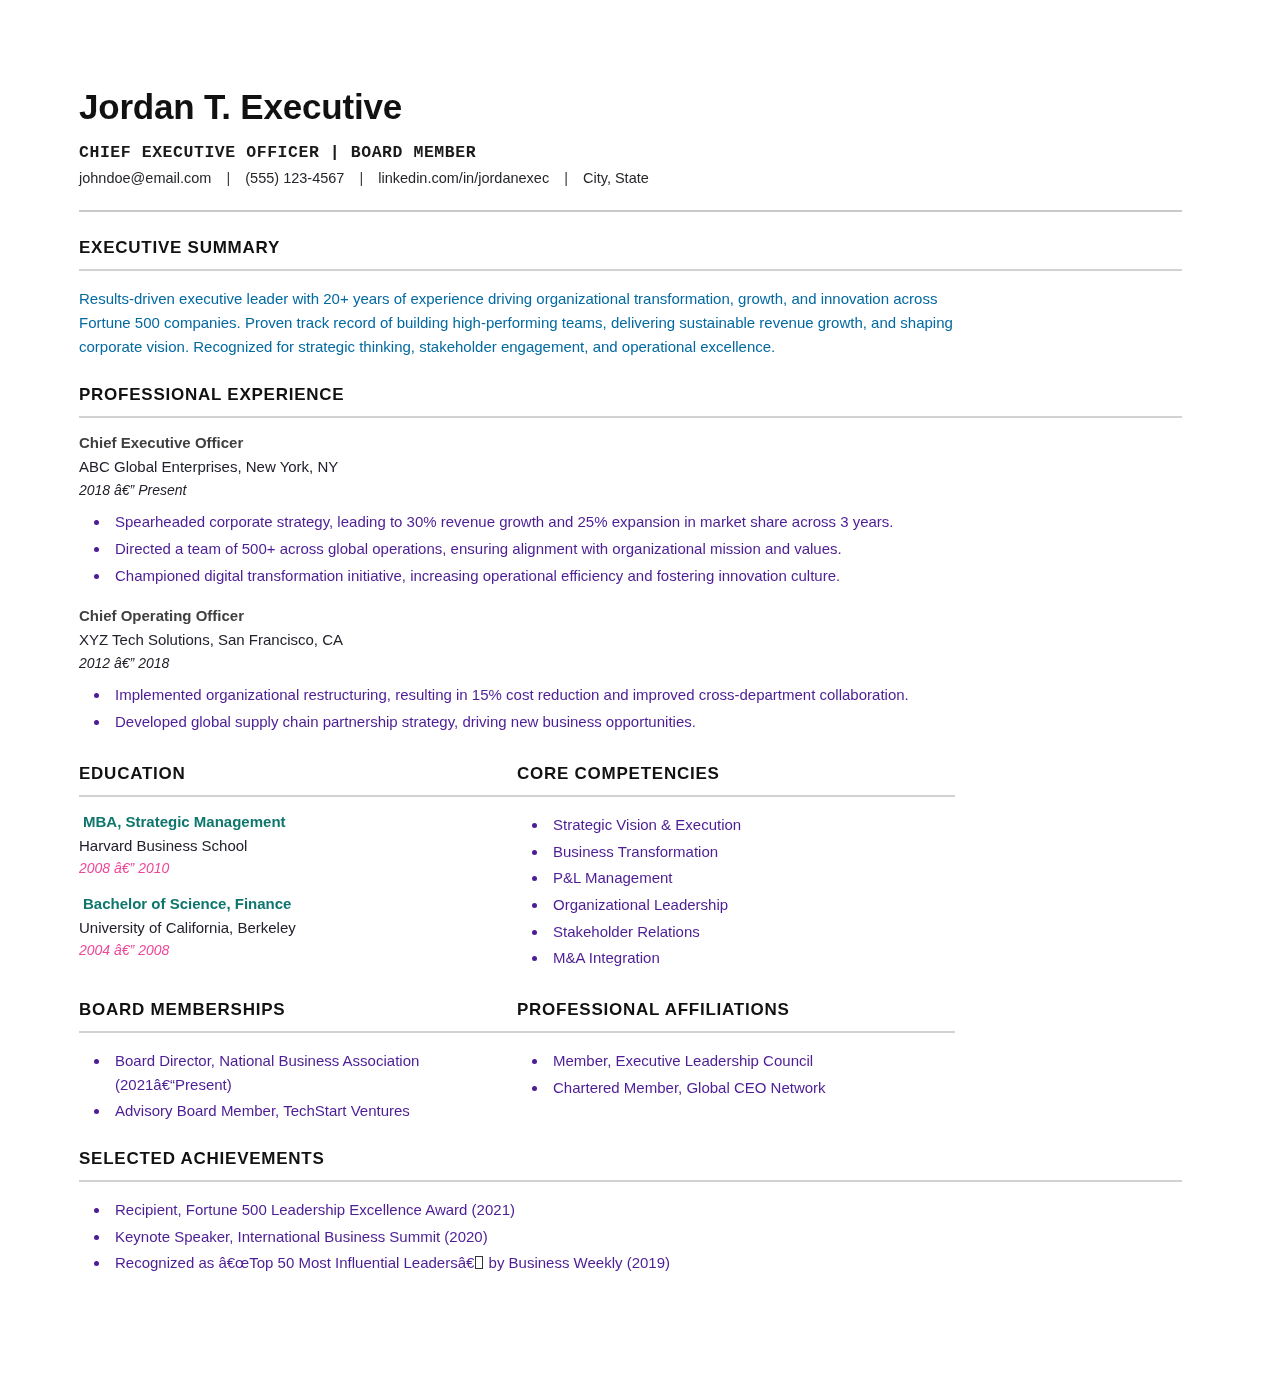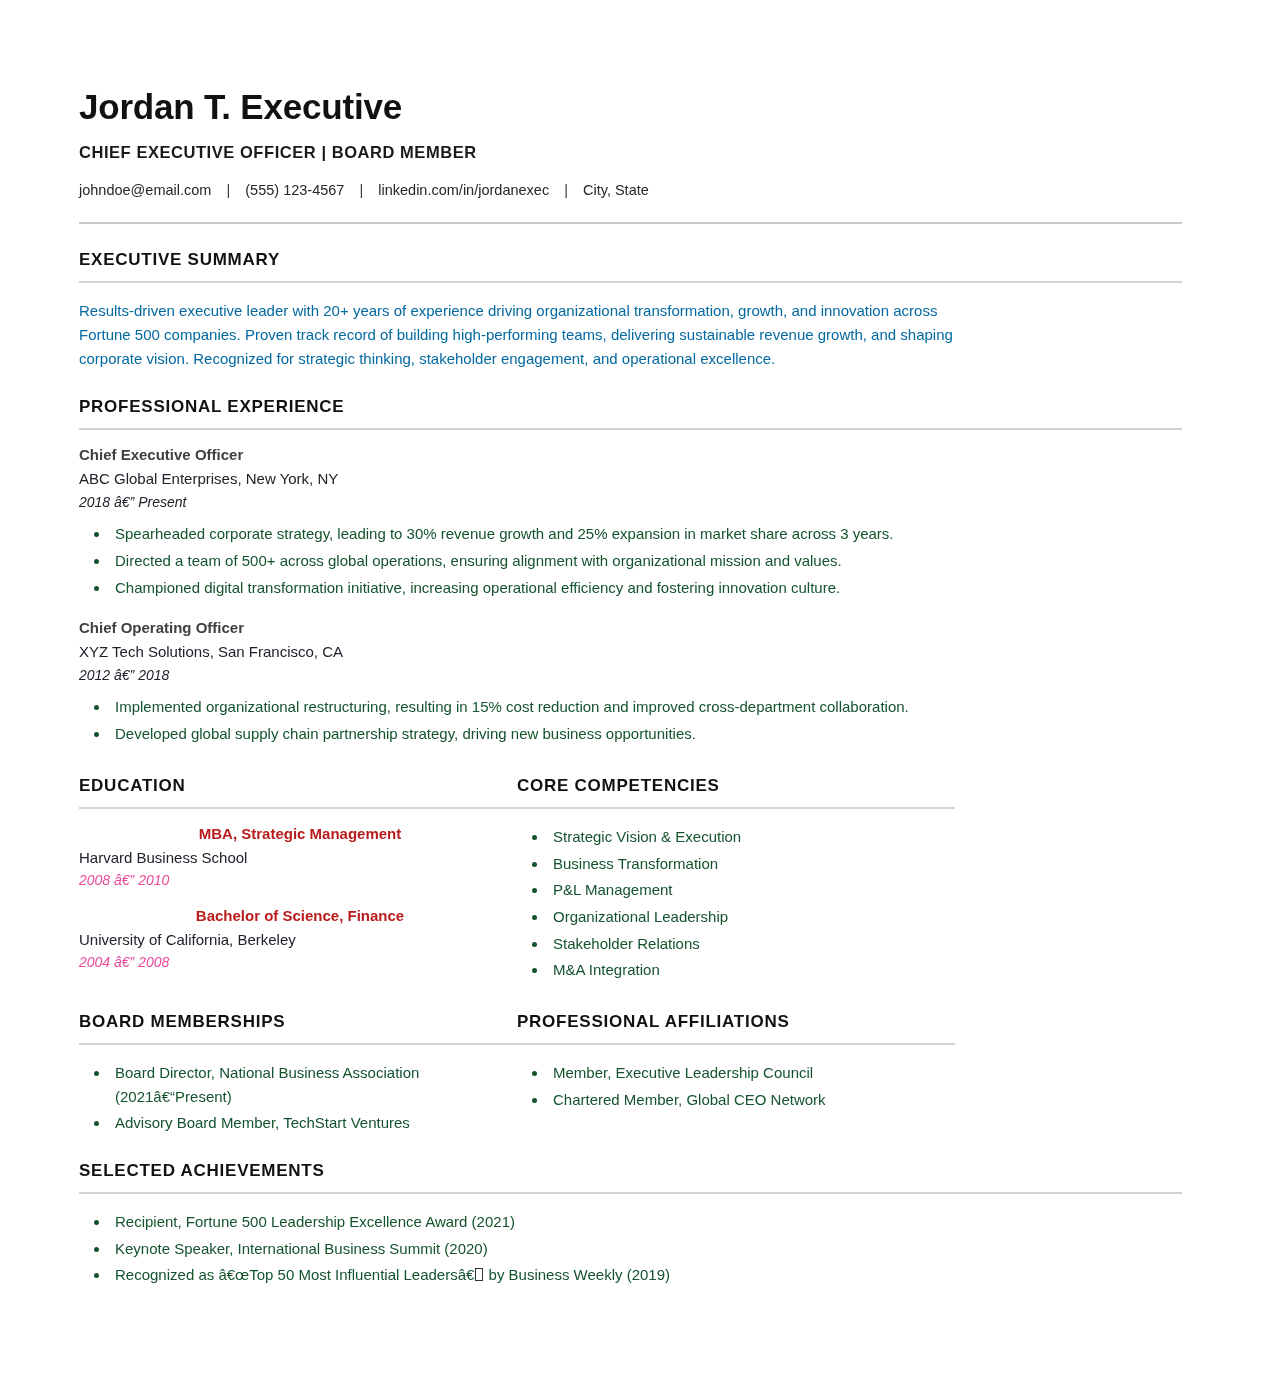--- a/index.html
+++ b/index.html
@@ -30,21 +30,22 @@
     letter-spacing: -0.2px;
     line-height: 1.1;
     margin: 0 0 16px 0;
     color: #111111;
   }
   .title-line {
     font-size: 16.5px;
     font-weight: bold;
     letter-spacing: 0.55px;
     color: #1a1a1a;
-    margin: 0 0 20px 0;
+    margin: 0 0 8px 0;
+    font-family: Liberation Mono, monospace;
   }
   .contact {
     font-size: 14.5px;
     color: #25262a;
     margin: 0 0 24px 0;
     white-space: nowrap;
   }
   .contact .sep {
     display: inline-block;
     padding: 0 11px;
@@ -106,21 +107,21 @@
   }
 
   ul.bullets {
     list-style: disc;
     margin: 0;
     padding: 0 0 0 31px;
   }
   ul.bullets li {
     font-size: 15px;
     line-height: 1.58;
-    color: #14532d;
+    color: #4c1d95;
     margin-bottom: 3px;
     padding-left: 5px;
   }
   ul.bullets li:last-child { margin-bottom: 0; }
 
   
   .cols {
     display: flex;
     margin-top: 30px;
   }
@@ -129,23 +130,22 @@
     min-width: 0;
   }
   .col .section-rule,
   .col .rule { width: 100%; }
 
   .edu-item { margin-bottom: 19px; }
   .edu-item:last-child { margin-bottom: 0; }
   .edu-degree {
     font-size: 15px;
     font-weight: bold;
-    color: #b91c1c;
+    color: #0f766e;
     margin: 0 0 7px 4px;
-    text-align: center;
   }
   .edu-school {
     font-size: 15px;
     color: #20212a;
     margin: 0 0 6px 0;
   }
   .edu-dates {
     font-size: 14px;
     font-style: italic;
     color: #ec4899;

